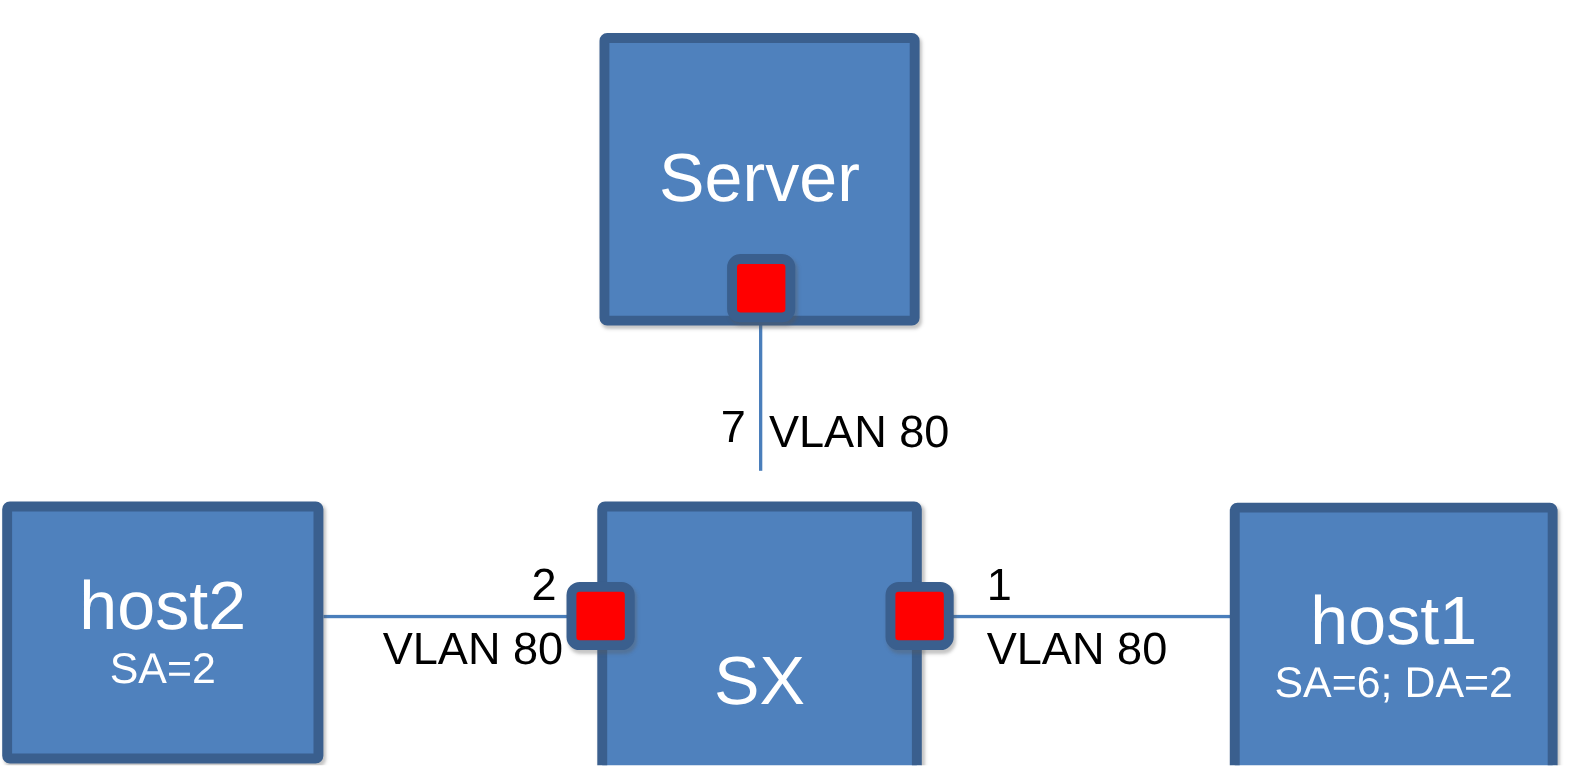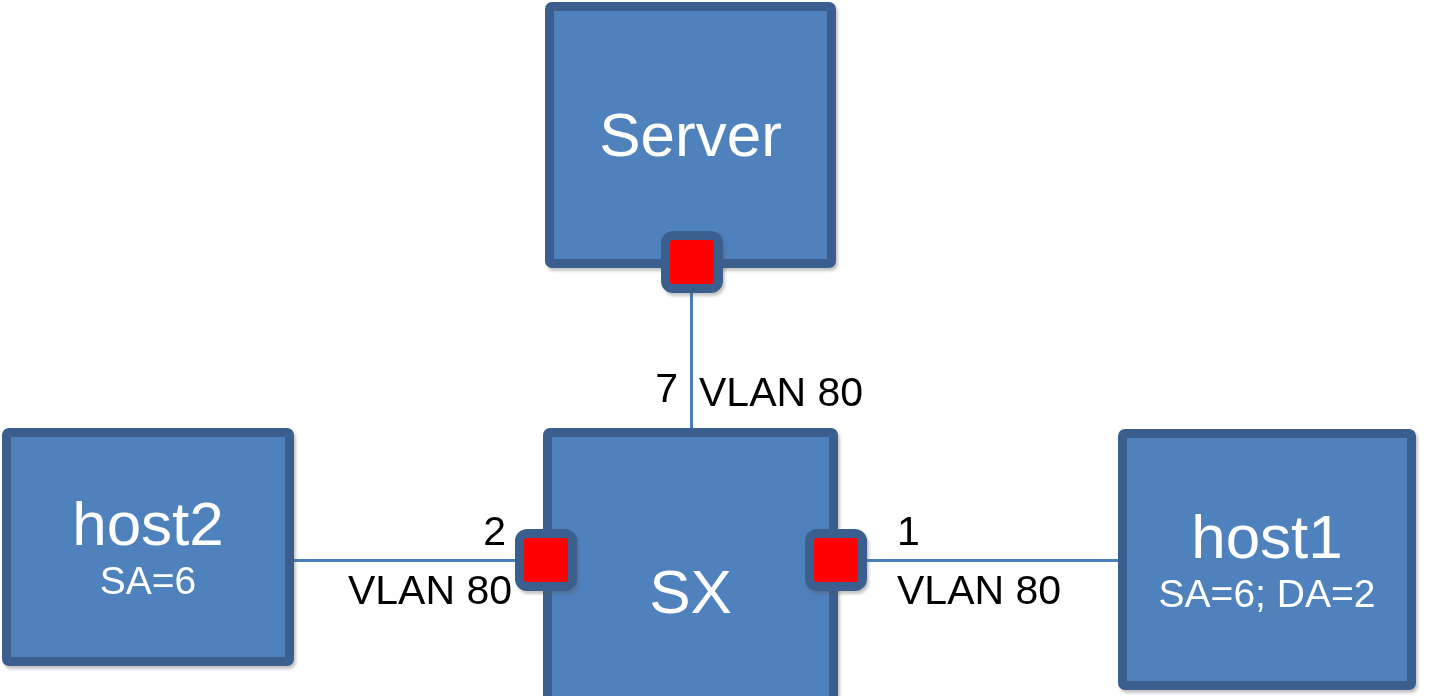--- a/index.html
+++ b/index.html
@@ -20,20 +20,21 @@
     box-sizing: border-box;
     background: #4F81BD;
     border: 9px solid #3A5F8E;
     border-radius: 7px;
     box-shadow: 2px 3px 3px rgba(90,90,90,0.35);
     display: flex;
     flex-direction: column;
     align-items: center;
     justify-content: center;
     color: #ffffff;
+    margin-top: 28px;
   }
   .node-label {
     font-size: 62px;
     line-height: 1.05;
     letter-spacing: 0px;
     white-space: nowrap;
   }
   .node-sublabel {
     font-size: 39px;
     line-height: 1.1;
@@ -75,21 +76,21 @@
   <div class="node" style="left:545px; top:2px; width:291px; height:266px;">
     <div class="node-label">Server</div>
   </div>
 
   <div class="node" style="left:543px; top:428px; width:295px; height:328px;">
     <div class="node-label">SX</div>
   </div>
 
   <div class="node" style="left:2px; top:428px; width:292px; height:238px;">
     <div class="node-label">host2</div>
-    <div class="node-sublabel">SA=6</div>
+    <div class="node-sublabel">SA=2</div>
   </div>
 
   <div class="node" style="left:1118px; top:429px; width:298px; height:261px;">
     <div class="node-label">host1</div>
     <div class="node-sublabel">SA=6; DA=2</div>
   </div>
 
   <div class="port" style="left:661px; top:231px;"></div>
   <div class="port" style="left:515px; top:529px;"></div>
   <div class="port" style="left:805px; top:529px;"></div>

